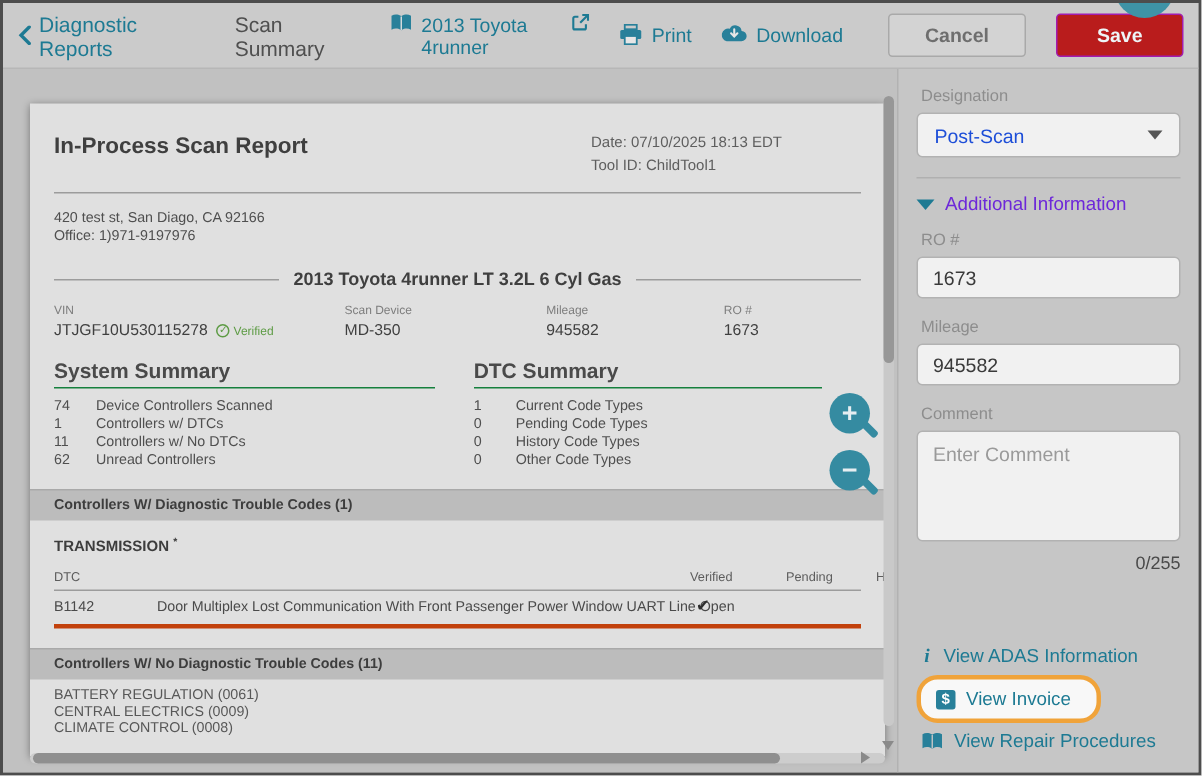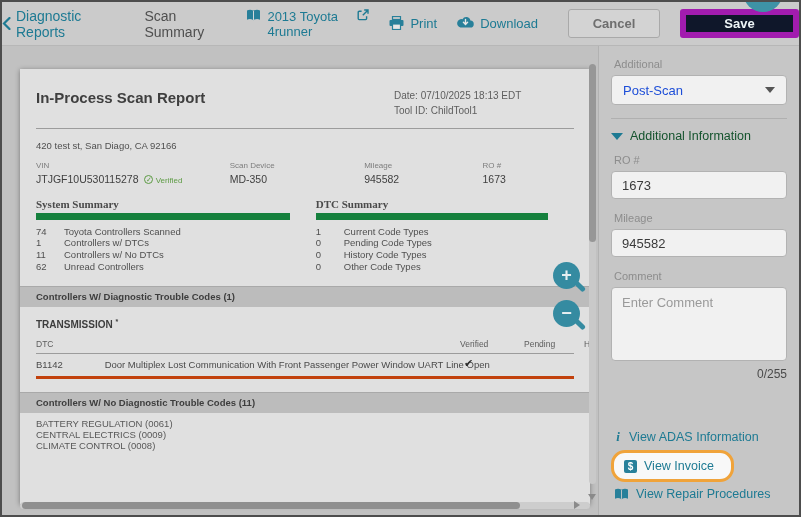--- a/index.html
+++ b/index.html
@@ -4,31 +4,31 @@
 <style>
   * { box-sizing: border-box; margin: 0; padding: 0; }
   body { margin: 0; background: #e8e8e8; font-family: "Liberation Sans", sans-serif; }
   .frame {
     position: relative; width: 801px; height: 517px;
     border: 2px solid #4d4d4d; background: #c1c1c1; overflow: hidden;
   }
   
   .topbar {
     position: relative; height: 44px; background: #cbcbcb;
-    display: flex; align-items: center; padding: 0 0; gap: 12px;
+    display: flex; align-items: center; padding: 0 10px; gap: 12px;
     border-bottom: 1px solid #b7b7b7;
   }
   .back-link { display: flex; align-items: center; gap: 5px; color: #1d7a93; font-size: 14px; cursor: pointer; }
   .page-title { color: #4f4f4f; font-size: 14px; margin-left: 6px; }
   .topbar-actions { margin-left: auto; display: flex; align-items: center; gap: 20px; }
   .tb-link { display: flex; align-items: flex-start; gap: 6px; color: #1d7a93; font-size: 13px; cursor: pointer; }
   .btn-row { display: flex; align-items: center; gap: 20px; margin-left: 10px; }
   .btn { height: 29px; border-radius: 3px; font-size: 13px; font-weight: bold; cursor: pointer; font-family: "Liberation Sans", sans-serif; }
   .btn-cancel { width: 92px; background: #d3d3d3; border: 1px solid #a9a9a9; color: #6e6e6e; }
-  .btn-save { width: 119px; background: #0f172a; border: 6px solid #a21caf; color: #eef5f7; }
+  .btn-save { width: 85px; background: #b91c1c; border: 1px solid #a21caf; color: #eef5f7; }
   .float-bubble { position: absolute; top: -30px; right: 16px; width: 40px; height: 40px; border-radius: 50%; background: #3e93a6; }
   
   .content { display: flex; height: 469px; }
   .report-area { position: relative; flex: 1; background: #c1c1c1; overflow: hidden; }
   .sidebar { width: 201px; background: #c6c6c6; border-left: 1px solid #b2b2b2; padding: 12px 12px 8px; display: flex; flex-direction: column; }
   
   .paper {
     position: absolute; left: 18px; top: 23px; width: 570px; height: 435px;
     background: #e0e0e0; box-shadow: 0 1px 5px rgba(0,0,0,.4); overflow: hidden;
     padding: 20px 16px 0; color: #4a4a4a;
@@ -46,21 +46,21 @@
   .info-col { }
   .info-col:nth-child(1){ width: 36%; } .info-col:nth-child(2){ width: 25%; }
   .info-col:nth-child(3){ width: 22%; } .info-col:nth-child(4){ width: 17%; }
   .info-label { font-size: 8px; color: #7d7d7d; }
   .info-value { font-size: 10.5px; color: #3f3f3f; margin-top: 3px; }
   .verified { color: #5d9b44; font-size: 8px; margin-left: 3px; white-space: nowrap; }
   .vcheck { display: inline-block; width: 9px; height: 9px; border: 1px solid #5d9b44; border-radius: 50%; font-size: 7px; line-height: 8px; text-align: center; vertical-align: 1px; }
   .summaries { margin-top: 13px; display: flex; }
   .sum-block { width: 52%; }
   .sum-block + .sum-block { width: 48%; }
-  .sum-title { font-size: 11px; font-weight: bold; color: #4a4a4a; padding-bottom: 3px; border-bottom: 7px solid #15803d; margin-right: 26px; font-family: Liberation Serif, serif; }
+  .sum-title { font-size: 14px; font-weight: bold; color: #4a4a4a; padding-bottom: 3px; border-bottom: 1px solid #15803d; margin-right: 26px; }
   .sum-items { margin-top: 6px; font-size: 9.5px; line-height: 1.25; color: #4f4f4f; }
   .sum-item { display: flex; }
   .sum-count { width: 28px; flex-shrink: 0; }
   .section-bar { margin: 13px -16px 0; background: #bcbcbc; border-top: 1px solid #a9a9a9; padding: 4px 16px 5px; font-size: 9.5px; font-weight: bold; color: #3d3d3d; }
   .module-name { margin-top: 11px; font-size: 10px; font-weight: bold; color: #3d3d3d; }
   .module-name sup { font-size: 7px; }
   .dtc-cols { position: relative; margin-top: 9px; padding-bottom: 4px; border-bottom: 1px solid #9c9c9c; font-size: 8.5px; color: #5c5c5c; }
   .col-cur { position: absolute; left: 424px; } .col-pen { position: absolute; left: 488px; } .col-his { position: absolute; left: 548px; }
   .dtc-row { position: relative; padding: 5px 0 6px; border-bottom: 3px solid #c2410c; font-size: 9.5px; color: #4a4a4a; }
   .dtc-code { display: inline-block; width: 66px; }
@@ -75,21 +75,21 @@
   .vscroll .thumb { position: absolute; top: 0; left: 0; width: 7px; height: 178px; background: #979797; border-radius: 4px; }
   .varrow { position: absolute; right: 2px; bottom: 15px; width: 0; height: 0; border-left: 4px solid transparent; border-right: 4px solid transparent; border-top: 6px solid #8a8a8a; }
   .hscroll { position: absolute; left: 18px; bottom: 6px; width: 570px; height: 7px; background: #cdcdcd; border-radius: 4px; }
   .hscroll .thumb { position: absolute; left: 2px; top: 0; width: 498px; height: 7px; background: #8f8f8f; border-radius: 4px; }
   .harrow { position: absolute; left: 572px; bottom: 6px; width: 0; height: 0; border-top: 4px solid transparent; border-bottom: 4px solid transparent; border-left: 6px solid #8a8a8a; }
   
   .sb-label { font-size: 11px; color: #8d8d8d; margin: 0 0 5px 3px; }
   .dropdown { height: 30px; background: #f1f1f1; border: 1px solid #b2b2b2; border-radius: 4px; display: flex; align-items: center; justify-content: space-between; padding: 0 11px; font-size: 13px; color: #1d4ed8; cursor: pointer; }
   .caret-down { width: 0; height: 0; border-left: 5px solid transparent; border-right: 5px solid transparent; border-top: 6px solid #555; }
   .sb-divider { border-top: 1px solid #b0b0b0; margin: 13px 0 10px; }
-  .section-toggle { display: flex; align-items: center; gap: 7px; color: #14532d; font-size: 12.5px; margin-bottom: 11px; cursor: pointer; }
+  .section-toggle { display: flex; align-items: center; gap: 7px; color: #6d28d9; font-size: 12.5px; margin-bottom: 11px; cursor: pointer; }
   .tri-teal { width: 0; height: 0; border-left: 6px solid transparent; border-right: 6px solid transparent; border-top: 7px solid #1d7a93; }
   .sb-field { margin-bottom: 13px; }
   .sb-input { width: 100%; height: 28px; background: #f1f1f1; border: 1px solid #b2b2b2; border-radius: 4px; padding: 0 10px; font-size: 13px; color: #3a3a3a; font-family: "Liberation Sans", sans-serif; }
   .sb-textarea { width: 100%; height: 74px; background: #f1f1f1; border: 1px solid #b2b2b2; border-radius: 4px; padding: 7px 10px; font-size: 13px; color: #3a3a3a; resize: none; font-family: "Liberation Sans", sans-serif; }
   .sb-textarea::placeholder { color: #9a9a9a; }
   .char-counter { text-align: right; font-size: 12px; color: #4a4a4a; margin-top: 2px; }
   .sb-links { margin-top: auto; display: flex; flex-direction: column; padding-bottom: 2px; }
   .sb-link { display: flex; align-items: center; gap: 7px; color: #1d7a93; font-size: 12.5px; padding: 4px 3px; cursor: pointer; }
   .invoice-highlight { border: 3px solid #f0a33a; border-radius: 14px; background: #f8f8f8; padding: 2px 14px 2px 7px; margin: 1px 0; align-self: flex-start; }
   .info-i { font-family: "Liberation Serif", serif; font-style: italic; font-weight: bold; font-size: 13px; width: 8px; text-align: center; }
@@ -164,22 +164,28 @@
           <div class="rep-title">In-Process Scan Report</div>
           <div class="rep-meta">
             <div>Date: 07/10/2025 18:13 EDT</div>
             <div>Tool ID: ChildTool1</div>
           </div>
         </div>
         <div class="divider"></div>
 
         <div class="shop">
           <div>420 test st, San Diago, CA 92166</div>
-        </div>
-
+          <div>Office: 1)971-9197976</div>
+        </div>
+
+        <div class="vehicle-row">
+          <div class="vline"></div>
+          <div class="vtitle">2013 Toyota 4runner LT 3.2L 6 Cyl Gas</div>
+          <div class="vline"></div>
+        </div>
 
         <div class="info-grid">
           <div class="info-col">
             <div class="info-label">VIN</div>
             <div class="info-value">
               <span>JTJGF10U530115278</span>
               <span class="verified"><span class="vcheck">✓</span> <span>Verified</span></span>
             </div>
           </div>
           <div class="info-col">
@@ -195,21 +201,21 @@
             <div class="info-value">1673</div>
           </div>
         </div>
 
         <div class="summaries">
           <div class="sum-block">
             <div class="sum-title">System Summary</div>
             <div class="sum-items">
               <div class="sum-item">
                   <span class="sum-count">74</span>
-                  <span>Toyota Controllers Scanned</span>
+                  <span>Device Controllers Scanned</span>
                 </div>
               <div class="sum-item">
                   <span class="sum-count">1</span>
                   <span>Controllers w/ DTCs</span>
                 </div>
               <div class="sum-item">
                   <span class="sum-count">11</span>
                   <span>Controllers w/ No DTCs</span>
                 </div>
               <div class="sum-item">
@@ -282,21 +288,21 @@
           <div class="thumb"></div>
         </div>
       <div class="varrow"></div>
       <div class="hscroll">
           <div class="thumb"></div>
         </div>
       <div class="harrow"></div>
     </div>
 
     <div class="sidebar">
-      <div class="sb-label">Additional</div>
+      <div class="sb-label">Designation</div>
       <div class="dropdown">
         <span>Post-Scan</span>
         <span class="caret-down"></span>
       </div>
       <div class="sb-divider"></div>
 
       <div class="section-toggle">
         <span class="tri-teal"></span>
         <span>Additional Information</span>
       </div>

